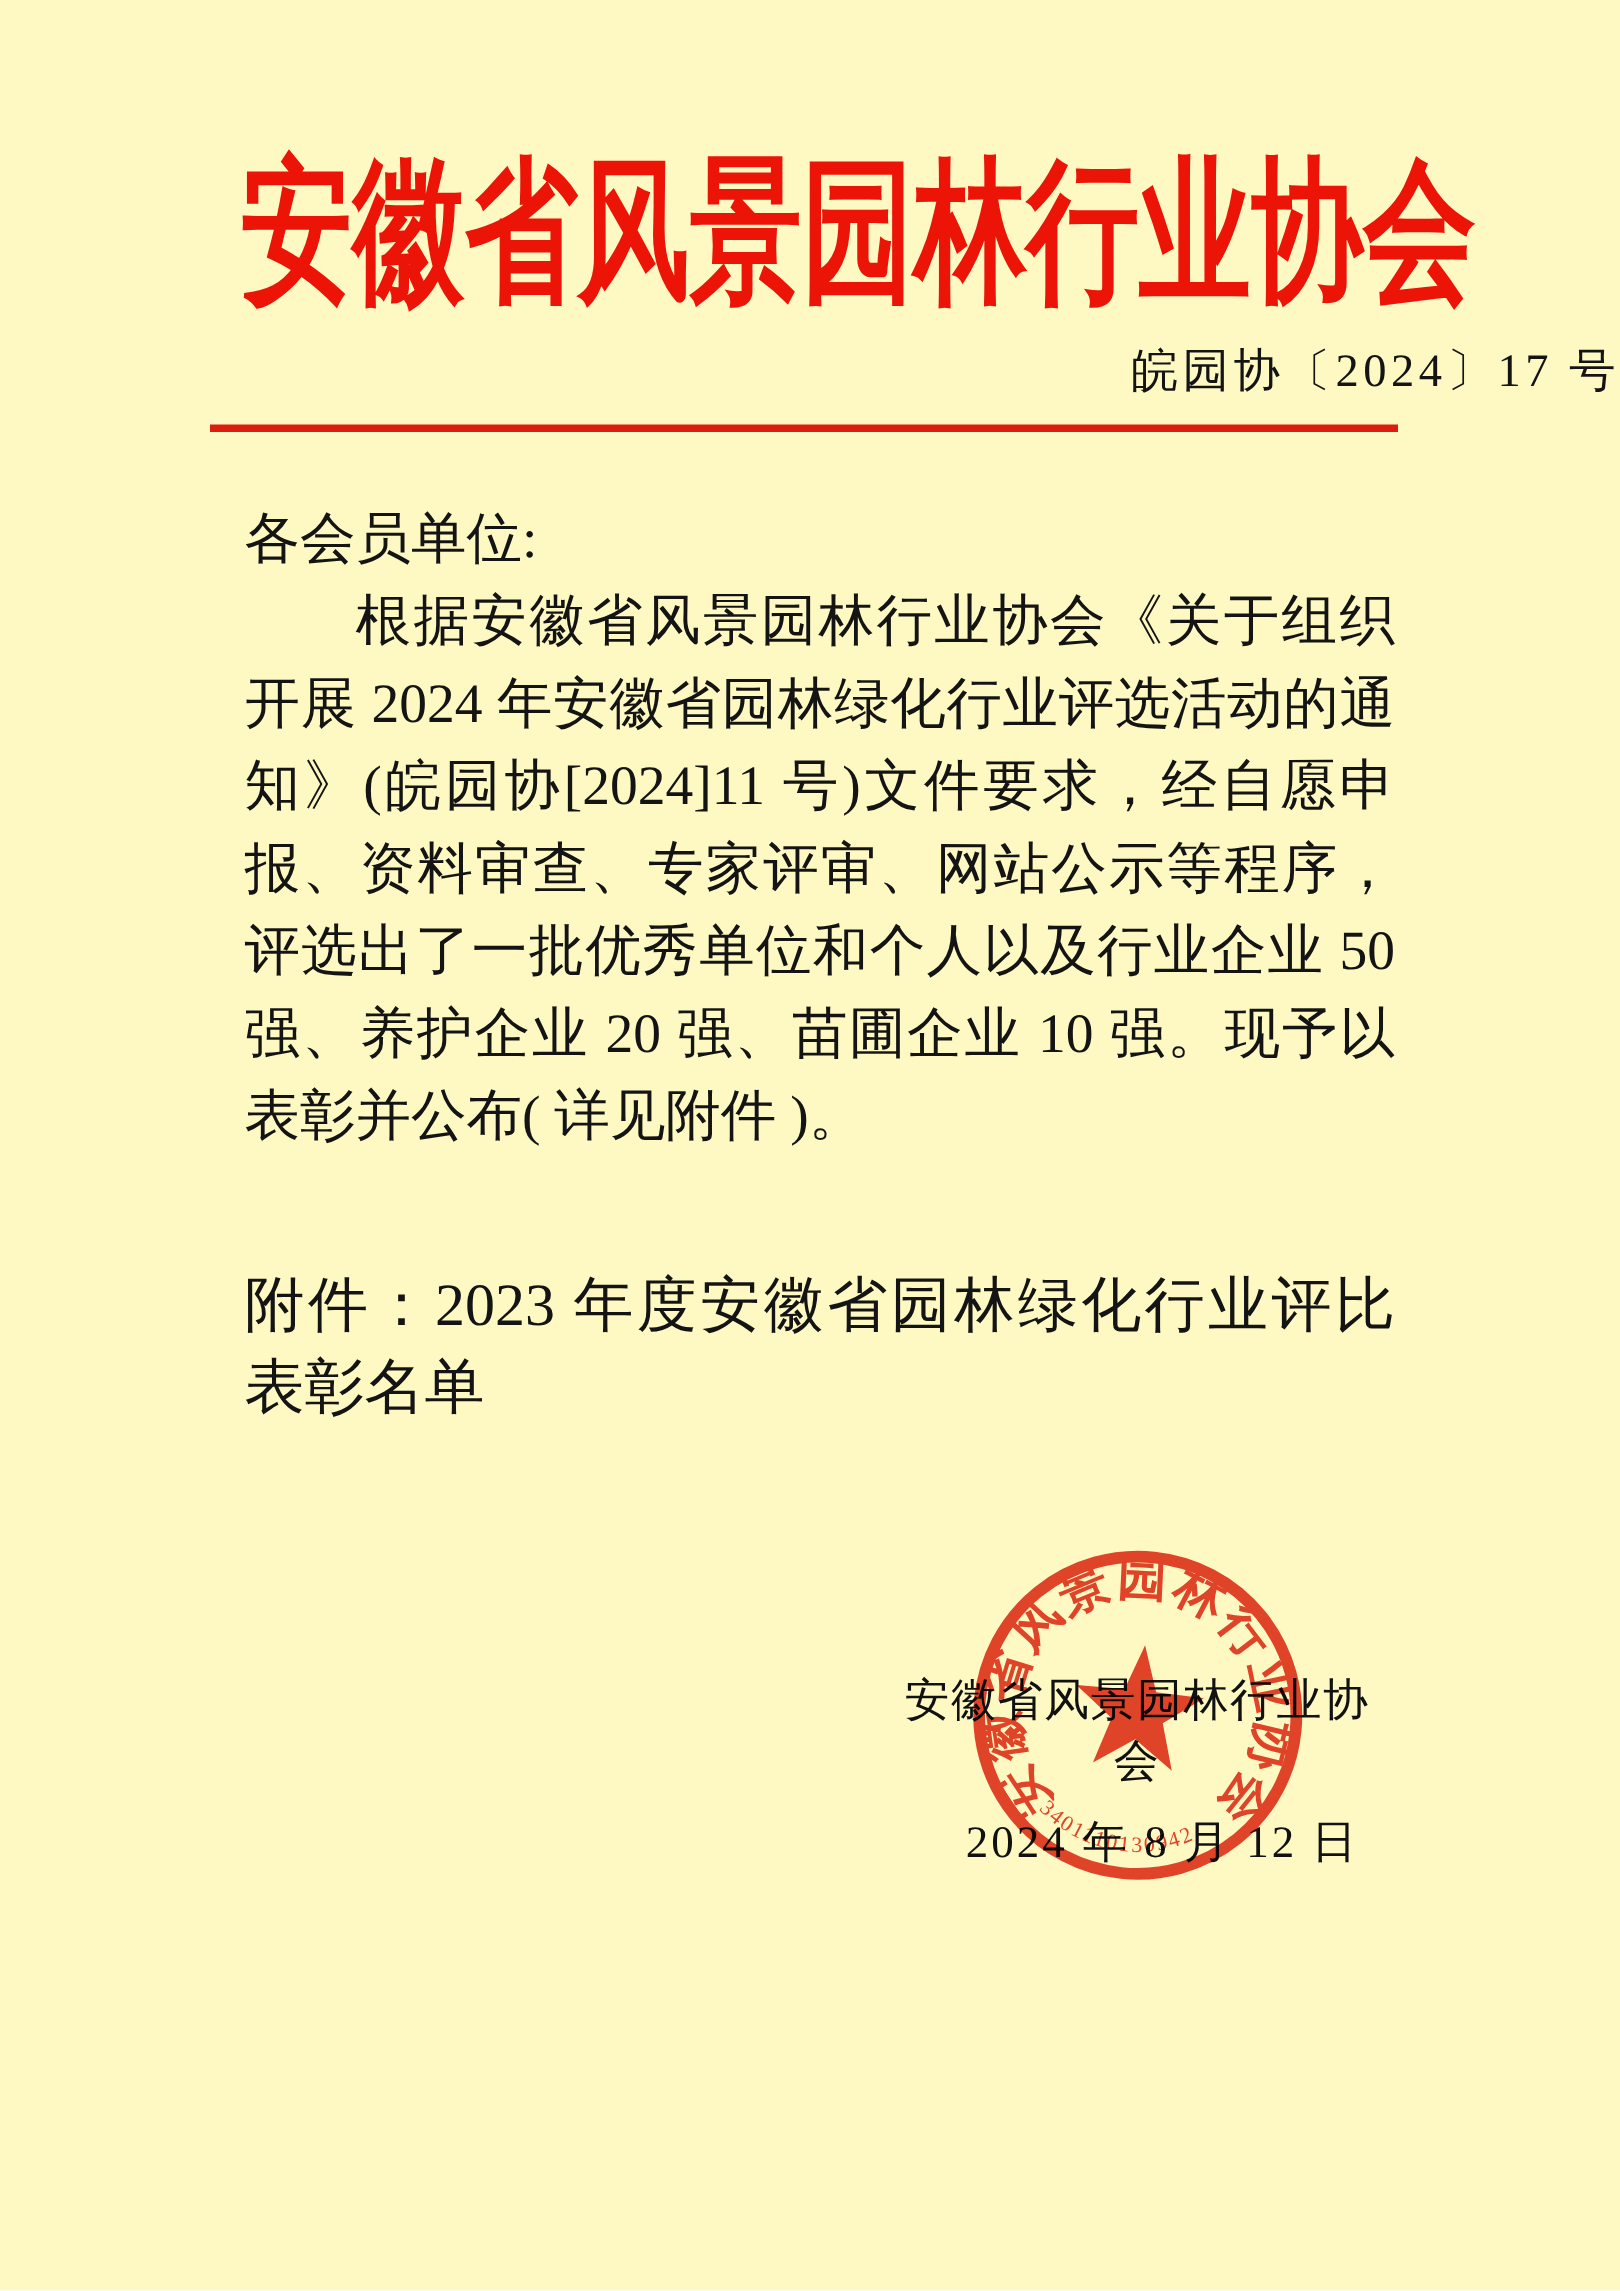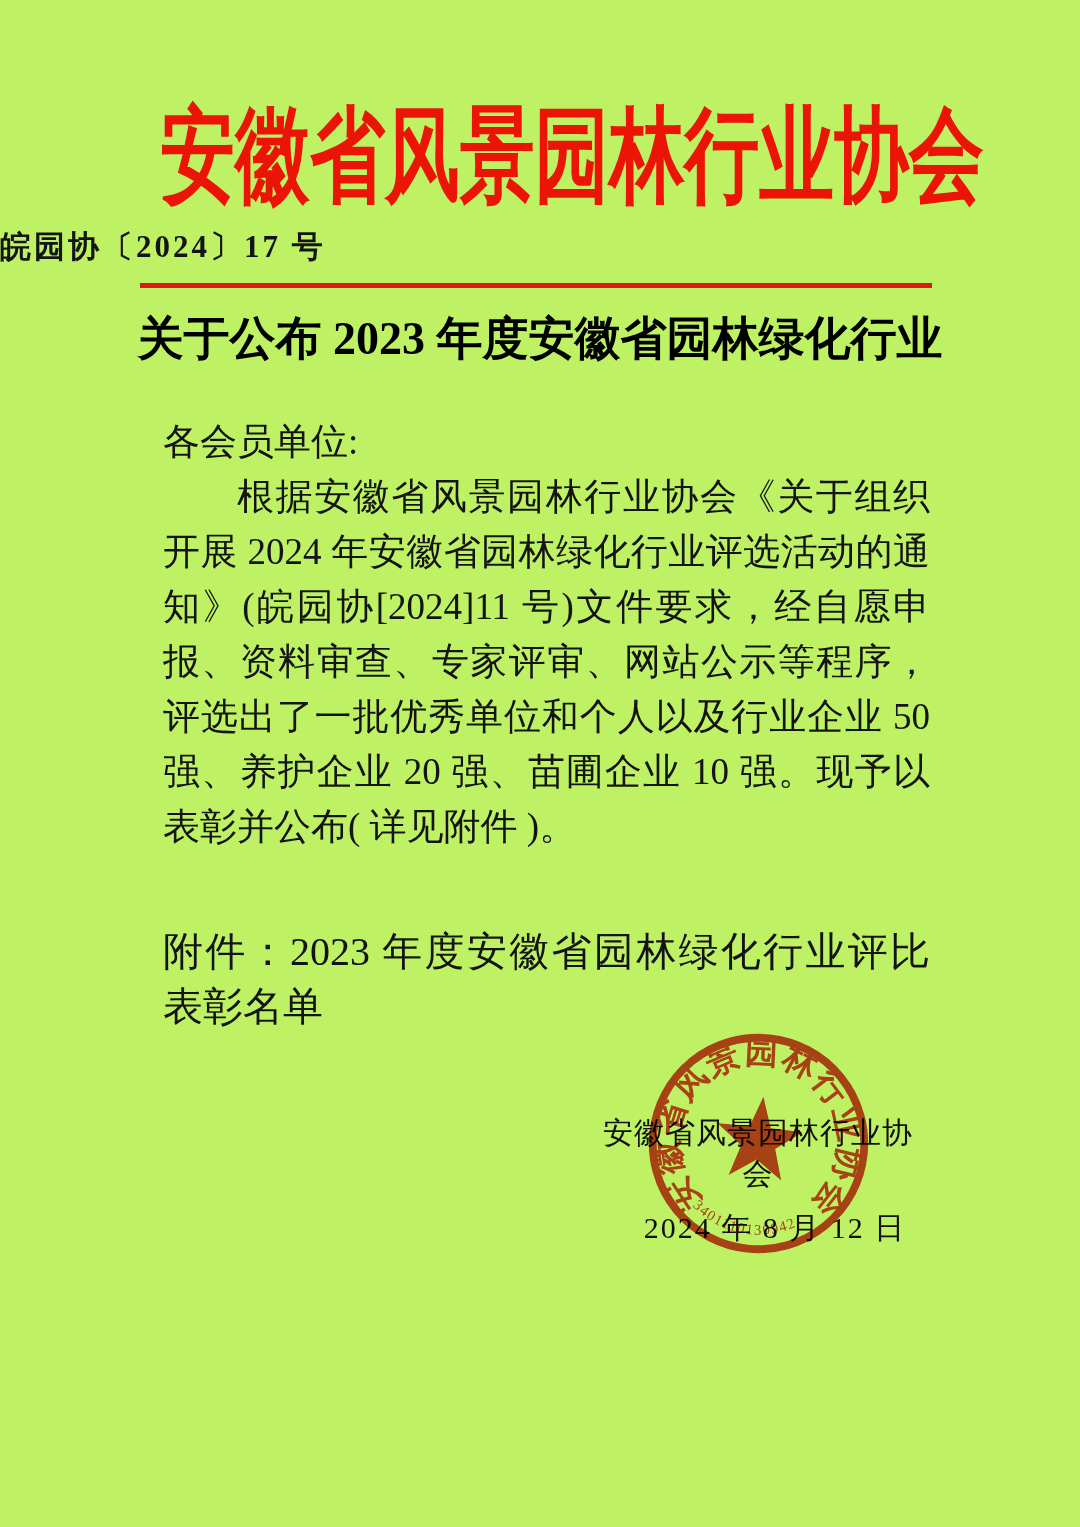--- a/index.html
+++ b/index.html
@@ -8,21 +8,21 @@
     --stamp-red: #df3522;
     --text-black: #141414;
   }
   * { box-sizing: border-box; }
   html, body { margin: 0; padding: 0; background: #ffffff; }
   .page {
     position: relative;
     width: 1080px;
     height: 1527px;
     margin: 0 auto;
-    background: #bef264;
+    background: #fef9c3;
     color: var(--text-black);
     font-family: "Liberation Serif", "DejaVu Serif", serif;
     overflow: hidden;
   }
   .org-name-wrap {
     padding-top: 98px;
     text-align: center;
     line-height: 1.1;
   }
   .org-name-inner {
@@ -30,25 +30,24 @@
     font-size: 104px;
     font-weight: 700;
     color: var(--header-red);
     white-space: nowrap;
     transform: scaleX(0.72);
     transform-origin: 50% 50%;
     line-height: 1.12;
   }
   .doc-number {
     margin-top: 12px;
-    text-align: left;
+    text-align: right;
     font-size: 31px;
     letter-spacing: 3px;
     color: var(--text-black);
-    font-weight: bold;
   }
   .red-rule {
     margin: 15px 0 0 140px;
     width: 792px;
     height: 5px;
     background: var(--rule-red);
   }
   .doc-title {
     margin-top: 20px;
     text-align: center;
@@ -104,21 +103,20 @@
 
   <div class="org-name-wrap">
     <span class="org-name-inner">安徽省风景园林行业协会</span>
   </div>
 
   <div class="doc-number">皖园协〔2024〕17 号</div>
 
   <div class="red-rule"></div>
 
   <div class="doc-title">
-    <div>关于公布 2023 年度安徽省园林绿化行业</div>
   </div>
 
   <div class="body-block">
     <p class="salutation">各会员单位:</p>
     <p class="para">根据安徽省风景园林行业协会《关于组织开展 2024 年安徽省园林绿化行业评选活动的通知》(皖园协[2024]11 号)文件要求，经自愿申报、资料审查、专家评审、网站公示等程序，评选出了一批优秀单位和个人以及行业企业 50 强、养护企业 20 强、苗圃企业 10 强。现予以表彰并公布( 详见附件 )。</p>
     <p class="attachment">附件：2023 年度安徽省园林绿化行业评比表彰名单</p>
   </div>
 
   <div class="sig-block">
     <div class="sig-org">安徽省风景园林行业协会</div>

